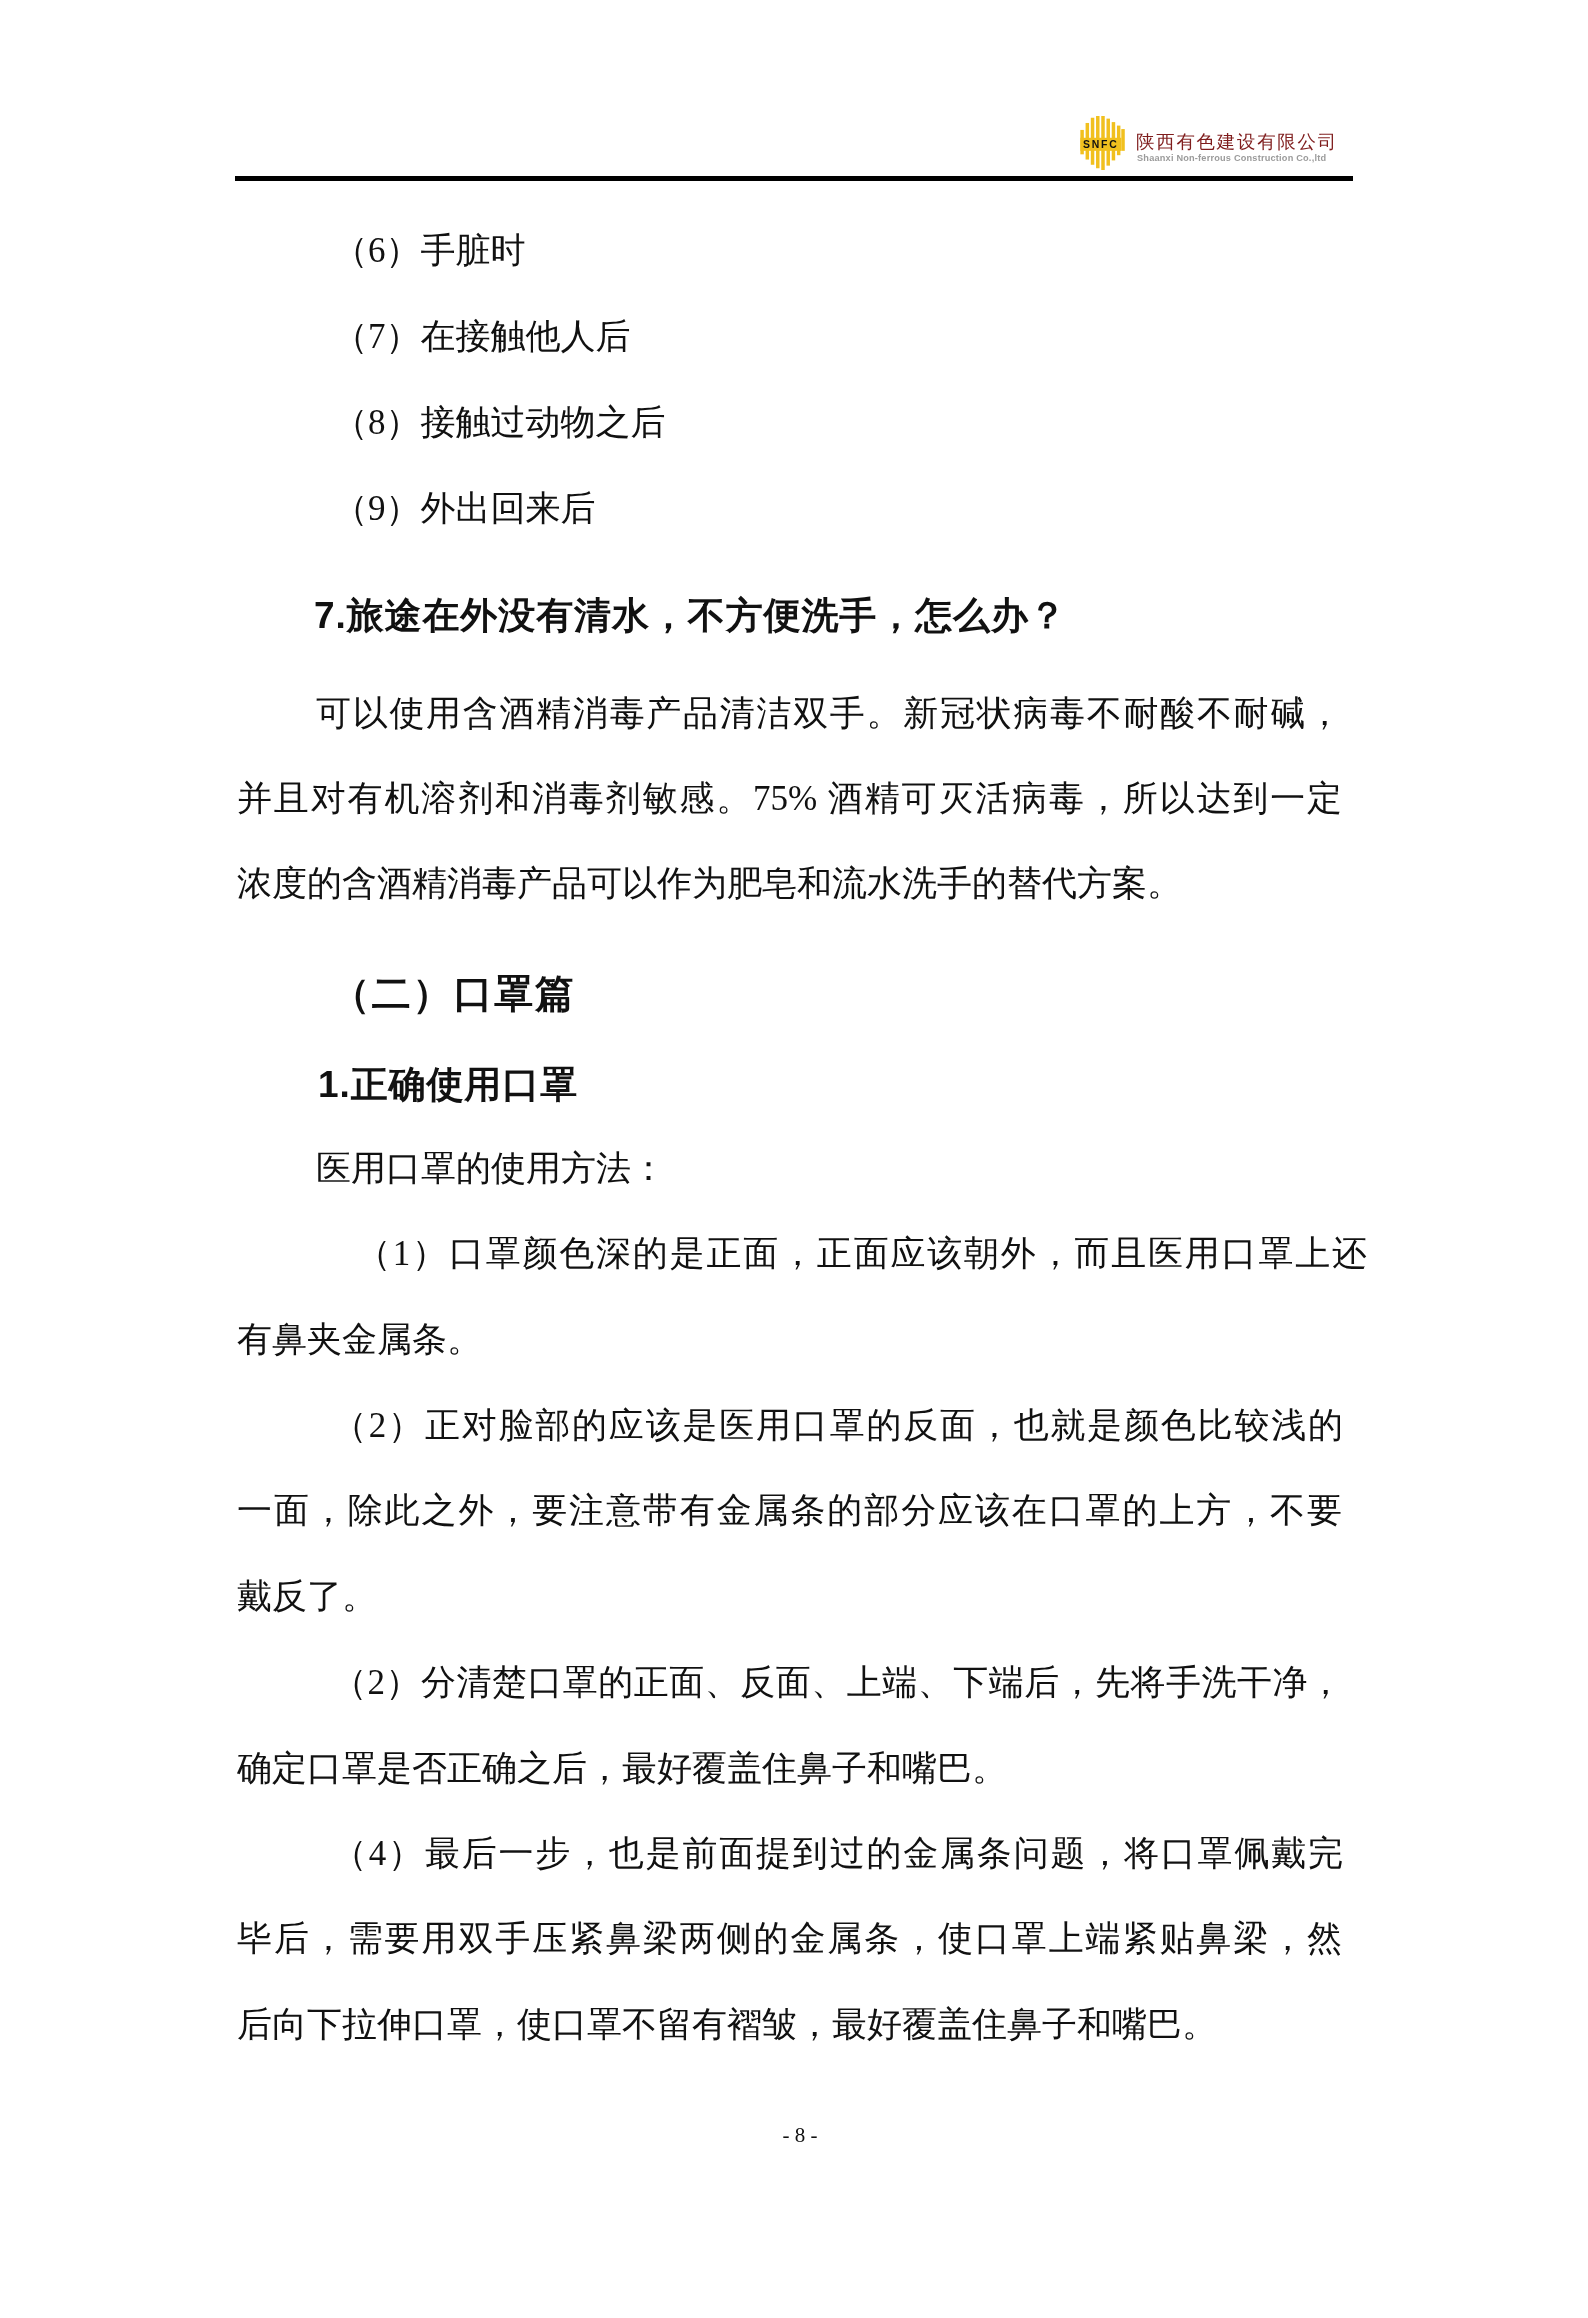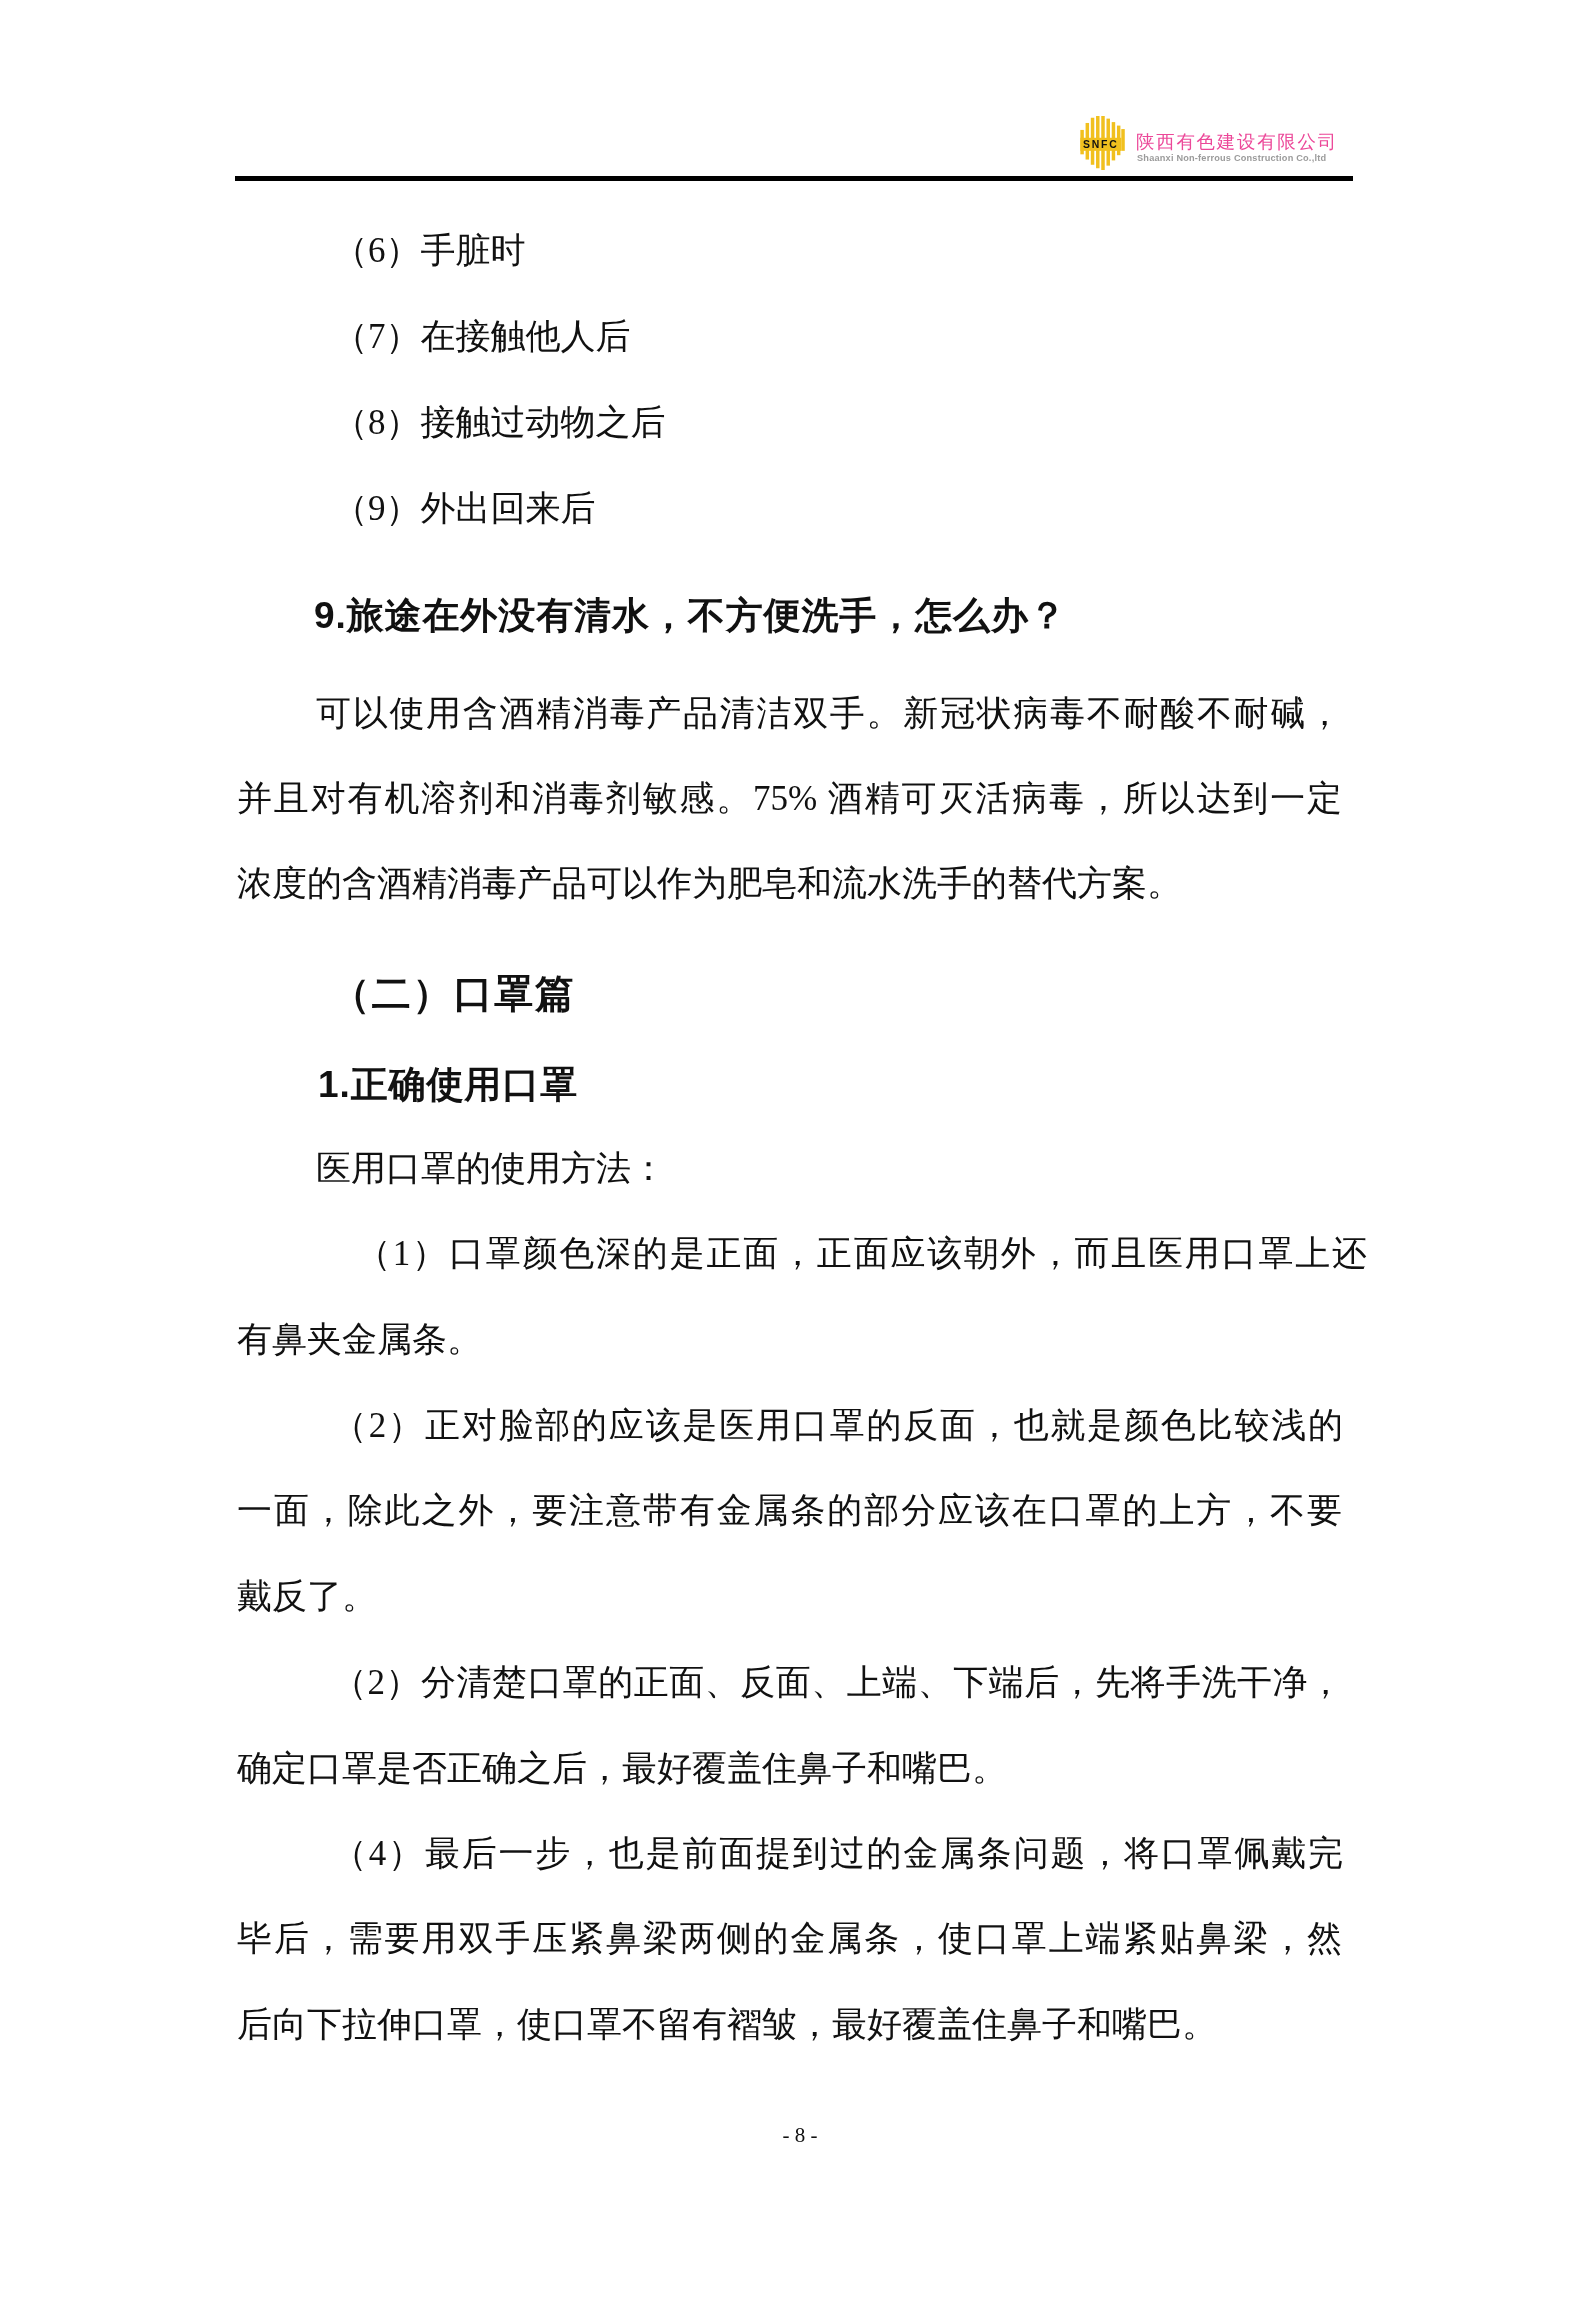--- a/index.html
+++ b/index.html
@@ -11,21 +11,21 @@
     font-family:"Liberation Serif","DejaVu Serif",serif;
     color:#111;
     padding-left:11px;
   }
   
   .logo-icon{position:absolute;left:1080px;top:116px;width:46px;height:54px;}
   .logo-zh{
     position:absolute;left:1136px;top:131px;
     font-family:"Liberation Sans","DejaVu Sans",sans-serif;
     font-size:18.4px;line-height:21px;letter-spacing:1.8px;
-    color:#ec4899;white-space:pre;
+    color:#7f1d1d;white-space:pre;
   }
   .logo-en{
     position:absolute;left:1137px;top:153px;
     font-family:"Liberation Sans","DejaVu Sans",sans-serif;
     font-size:9.2px;line-height:10.5px;font-weight:700;letter-spacing:0.2px;
     color:#9b9b9b;white-space:pre;
   }
   .header-rule{
     position:absolute;left:235px;top:176px;
     width:1118px;height:5.3px;background:#000;
@@ -83,21 +83,21 @@
     <div class="logo-zh">陕西有色建设有限公司</div>
     <div class="logo-en">Shaanxi Non-ferrous Construction Co.,ltd</div>
     <div class="header-rule"></div>
   </div>
 
   <div id="body-lines">
       <div class="line" style="top: 230px; left: 333px;">（6）手脏时</div>
       <div class="line" style="top: 316px; left: 333px;">（7）在接触他人后</div>
       <div class="line" style="top: 402px; left: 333px;">（8）接触过动物之后</div>
       <div class="line" style="top: 488px; left: 333px;">（9）外出回来后</div>
-      <div class="line h3" style="top: 594px; left: 314px;">9.旅途在外没有清水，不方便洗手，怎么办？</div>
+      <div class="line h3" style="top: 594px; left: 314px;">7.旅途在外没有清水，不方便洗手，怎么办？</div>
       <div class="line justify" style="top: 693px; left: 316px; width: 1026px;">可以使用含酒精消毒产品清洁双手。新冠状病毒不耐酸不耐碱，</div>
       <div class="line justify" style="top: 778px; left: 237px; width: 1105px;">并且对有机溶剂和消毒剂敏感。75% 酒精可灭活病毒，所以达到一定</div>
       <div class="line" style="top: 863px; left: 237px;">浓度的含酒精消毒产品可以作为肥皂和流水洗手的替代方案。</div>
       <div class="line h2" style="top: 972px; left: 331px;">（二）口罩篇</div>
       <div class="line h3" style="top: 1063px; left: 318px;">1.正确使用口罩</div>
       <div class="line" style="top: 1148px; left: 316px;">医用口罩的使用方法：</div>
       <div class="line justify" style="top: 1233px; left: 332px; width: 1011px; margin-left: 24px;">（1）口罩颜色深的是正面，正面应该朝外，而且医用口罩上还</div>
       <div class="line" style="top: 1319px; left: 237px;">有鼻夹金属条。</div>
       <div class="line justify" style="top: 1405px; left: 332px; width: 1011px;">（2）正对脸部的应该是医用口罩的反面，也就是颜色比较浅的</div>
       <div class="line justify" style="top: 1490px; left: 237px; width: 1105px;">一面，除此之外，要注意带有金属条的部分应该在口罩的上方，不要</div>

